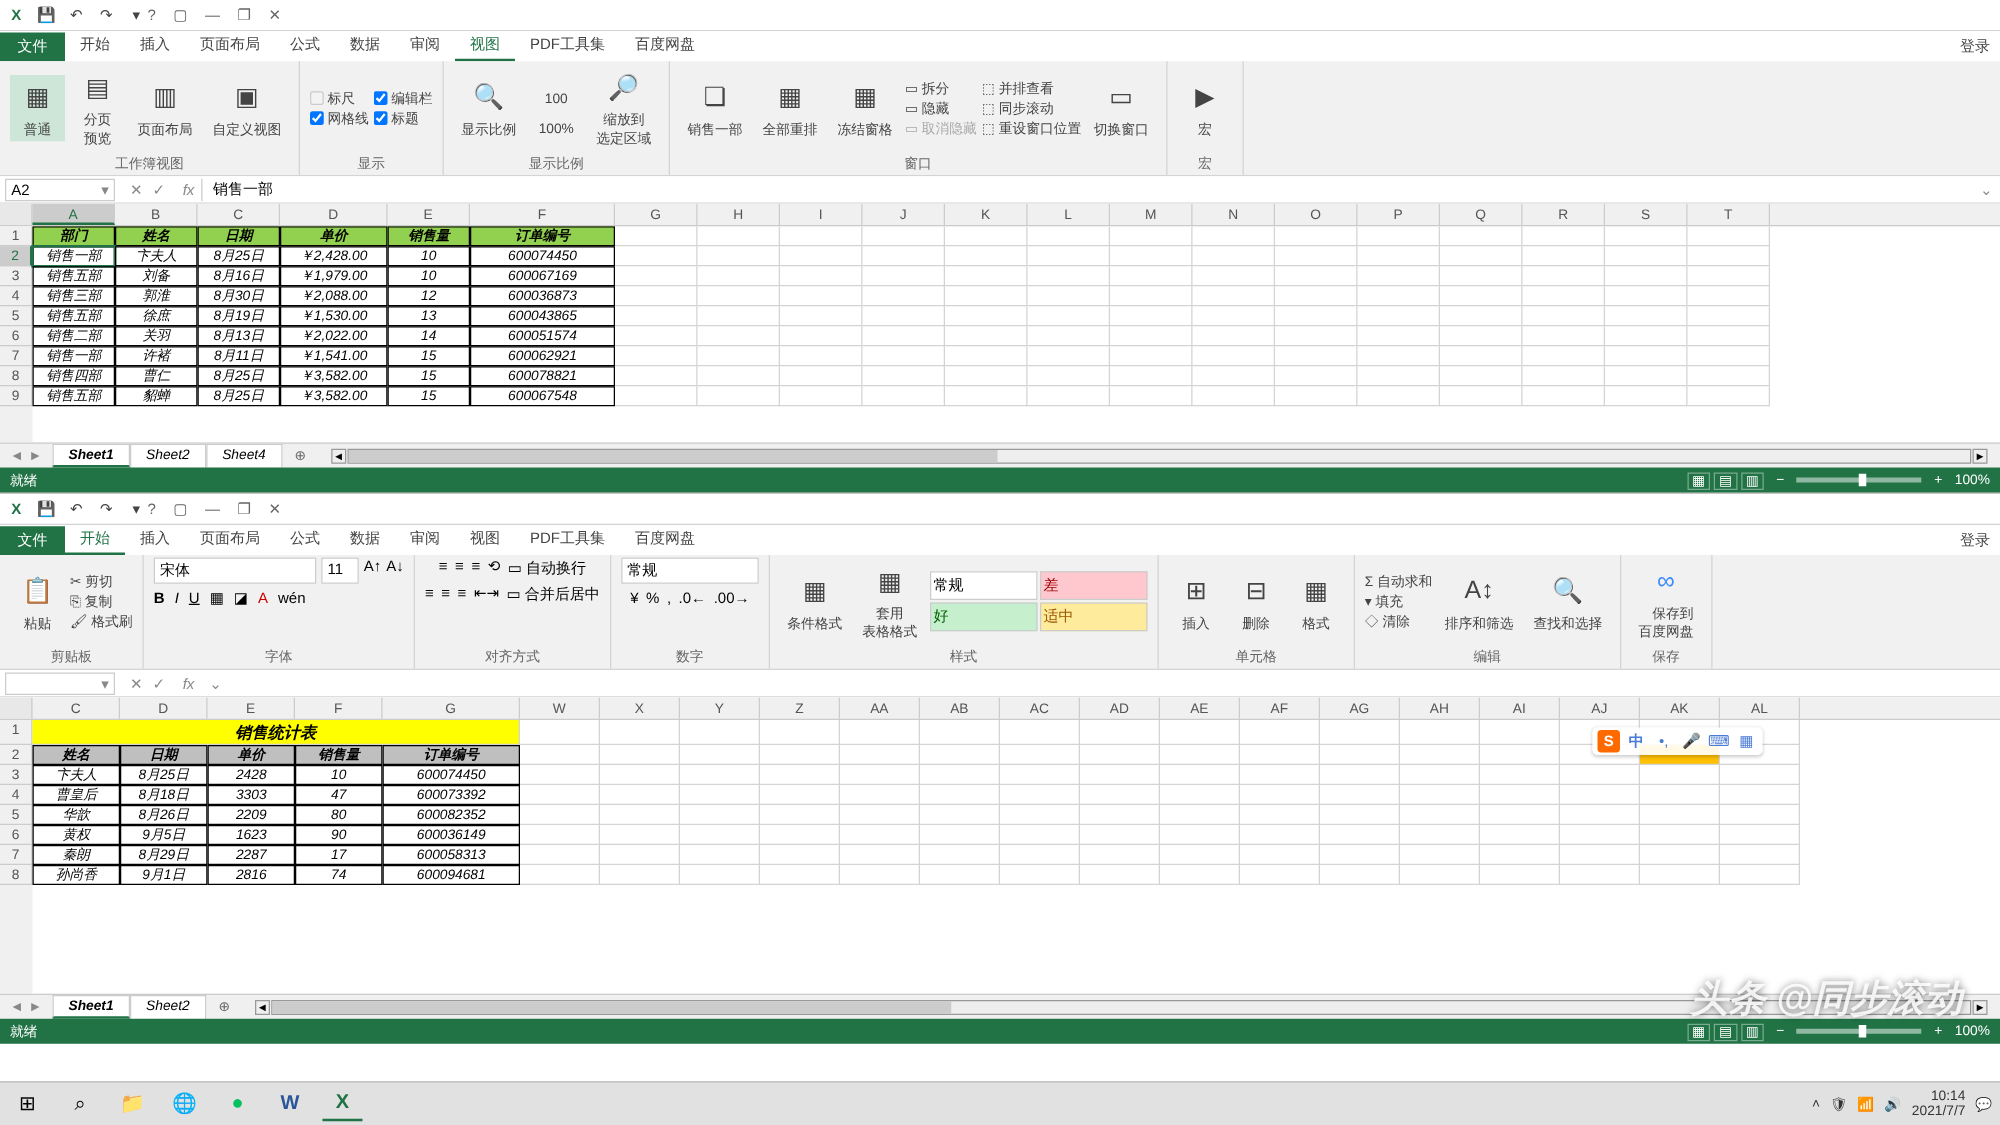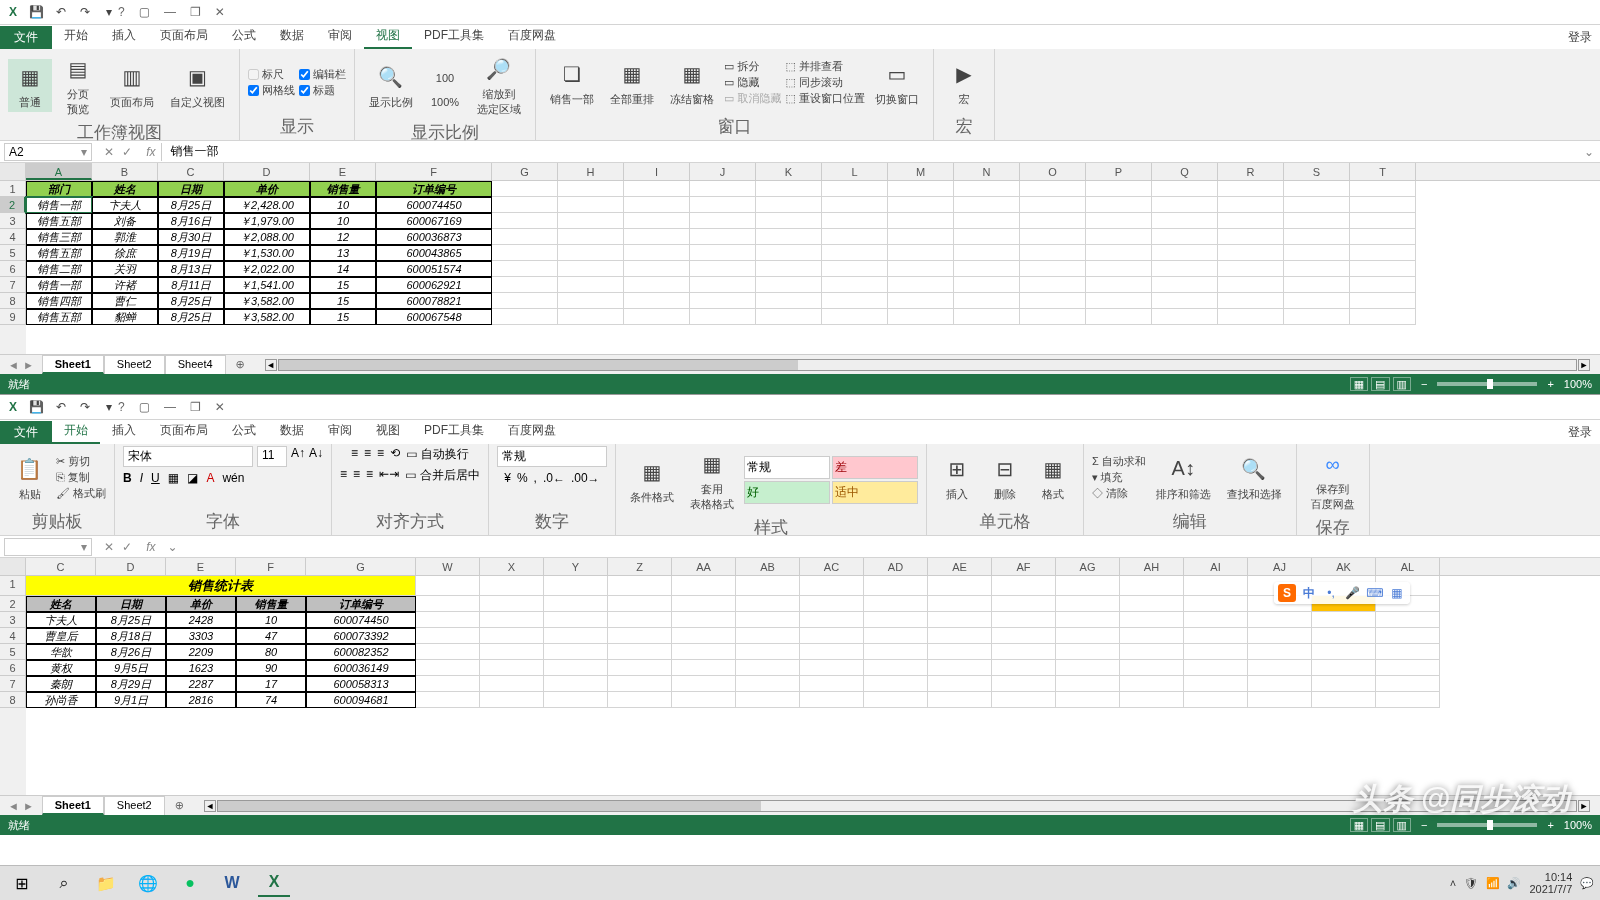--- a/index.html
+++ b/index.html
@@ -20,21 +20,21 @@
 
 .tabs-row { height: 24px; background: #fff; display: flex; align-items: flex-end; }
 .file-tab { background: #217346; color: #fff; padding: 3px 14px; font-size: 12px; }
 .ribbon-tab { padding: 3px 12px; color: #444; cursor: pointer; }
 .ribbon-tab.active { color: #217346; border-bottom: 2px solid #217346; }
 .login { margin-left: auto; padding: 3px 8px; color: #444; }
 
 
 .ribbon { height: 92px; background: #f1f1f1; border-bottom: 1px solid #d4d4d4; display: flex; }
 .ribbon-group { border-right: 1px solid #d4d4d4; padding: 2px 8px 0; display: flex; flex-direction: column; justify-content: space-between; }
-.group-label { text-align: center; font-size: 17px; color: #666; padding: 2px 0; border-top: 0px; }
+.group-label { text-align: center; font-size: 11px; color: #666; padding: 2px 0; border-top: 0px; }
 .group-content { flex: 1; display: flex; align-items: center; gap: 4px; }
 .big-btn { display: flex; flex-direction: column; align-items: center; gap: 2px; padding: 2px 6px; cursor: pointer; font-size: 11px; color: #444; }
 .big-btn .icon { width: 32px; height: 32px; display: flex; align-items: center; justify-content: center; font-size: 20px; }
 .small-stack { display: flex; flex-direction: column; gap: 1px; font-size: 11px; color: #444; }
 .small-stack label { display: flex; align-items: center; gap: 3px; cursor: pointer; }
 .ribbon input[type=checkbox]{ width:11px; height:11px; }
 
 
 .formula-bar { height: 22px; display: flex; align-items: center; border-bottom: 1px solid #d4d4d4; background:#fff; }
 .namebox { width: 88px; border: 1px solid #ccc; height: 18px; margin: 0 4px; padding: 0 4px; display:flex; align-items:center; justify-content:space-between;}
@@ -60,21 +60,21 @@
 .cell.b { border: 1px solid #000; }
 .hdr-green { background: #92d050; font-weight: bold; }
 .hdr-yellow { background: #ffff00; font-weight: bold; font-size: 13px; }
 .hdr-gray { background: #bfbfbf; font-weight: bold; }
 .cell.selected { outline: 2px solid #217346; outline-offset: -1px; }
 .cell.orange{ background:#ffc000; }
 
 
 .sheet-tabs { height: 20px; display: flex; align-items: center; background: #f0f0f0; border-top: 1px solid #ccc; font-size: 11px; }
 .sheet-nav { display:flex; gap:4px; padding:0 8px; color:#888;}
-.sheet-tab { padding: 2px 12px; border: 1px solid #ccc; border-bottom: none; background: #fff; cursor: pointer; }
+.sheet-tab { padding: 2px 12px; border: 1px solid #ccc; border-bottom: none; background: #fff; cursor: pointer; font-style: italic; }
 .sheet-tab.active { background: #fff; border-bottom: 2px solid #217346; font-weight: bold; }
 .sheet-add { padding: 0 10px; cursor: pointer; color:#666;}
 .hscroll-track{ flex:1; display:flex; align-items:center; padding:0 10px;}
 .hscroll-arrow{width:12px; height:12px; border:1px solid #999; background:#eee; font-size:9px; text-align:center; line-height:10px;}
 .hscroll-bar{ flex:1; height:12px; background:#eee; border:1px solid #999; margin:0 1px; position:relative;}
 .hscroll-thumb{ position:absolute; left:0; width:40%; height:100%; background:#ccc;}
 
 
 .status-bar { height: 20px; background: #217346; color: #fff; display: flex; align-items: center; padding: 0 8px; font-size: 11px; }
 .status-right { margin-left: auto; display: flex; align-items: center; gap: 10px; }
@@ -685,21 +685,21 @@
             <span class="icon">🔍</span>
             <span>查找和选择</span>
           </div>
       </div>
       <div class="group-label">编辑</div>
     </div>
     <div class="ribbon-group">
       <div class="group-content">
           <div class="big-btn">
             <span class="icon" style="color:#3d8bff">∞</span>
-            <span style="white-space:pre-line;text-align:center">保存到
+            <span style="white-space:pre-line;text-align:right">保存到
 百度网盘</span>
           </div>
         </div>
       <div class="group-label">保存</div>
     </div>
   </div>
 
   <div class="formula-bar">
     <div class="namebox">
         <span></span>

